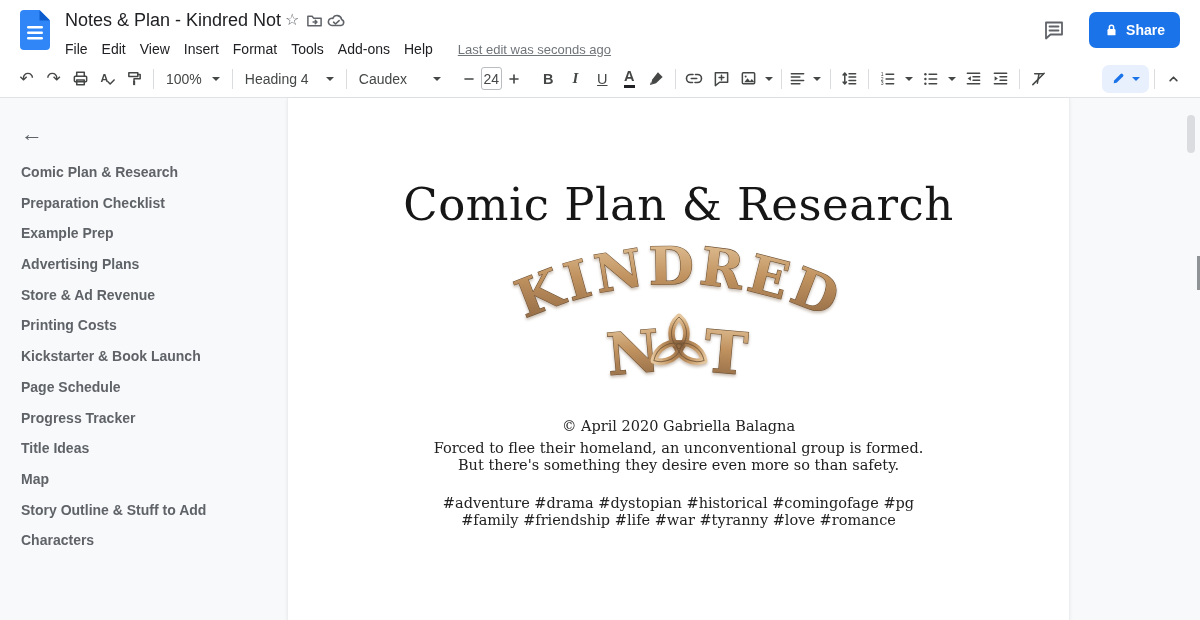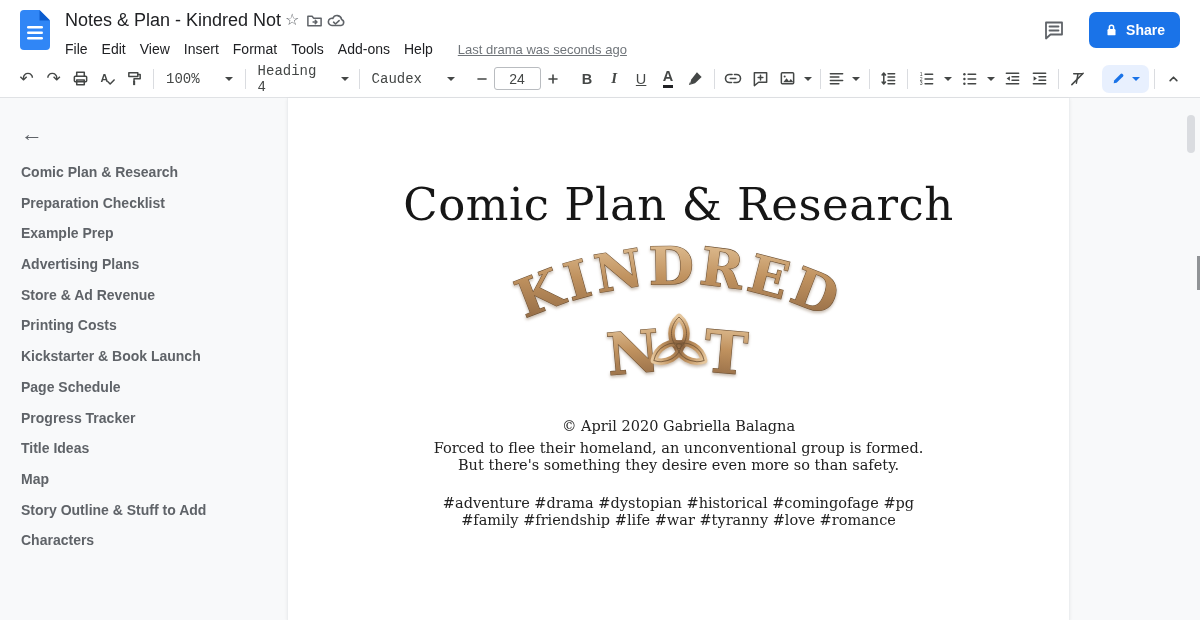--- a/index.html
+++ b/index.html
@@ -23,25 +23,25 @@
                border:none; border-radius:7px; height:36px; padding:0 15px;
                font-size:14px; font-weight:bold; font-family:inherit; cursor:pointer; }
 
   
   .toolbar { height:38px; display:flex; align-items:center; padding:0 13px;
              border-bottom:1px solid #e0e2e5; background:#fff; }
   .tb-btn { width:27px; height:27px; display:flex; align-items:center; justify-content:center;
             border-radius:4px; color:#444746; cursor:pointer; flex:0 0 auto; }
   .tb-glyph { font-size:17px; line-height:1; color:#444746; }
   .tb-sep { width:1px; height:20px; background:#dadce0; margin:0 5px; flex:0 0 auto; }
-  .tb-text { display:flex; align-items:center; gap:25px; font-size:14px; color:#444746;
-             padding:0 7px; height:27px; border-radius:4px; cursor:pointer; flex:0 0 auto;font-family:Liberation Mono, monospace; }
+  .tb-text { display:flex; align-items:center; gap:10px; font-size:14px; color:#444746;
+             padding:0 7px; height:27px; border-radius:4px; cursor:pointer; flex:0 0 auto; }
   .caret { width:0; height:0; border-left:4px solid transparent; border-right:4px solid transparent;
            border-top:4.5px solid #444746; display:inline-block; }
-  .size-box { width:47px; height:23px; border:1px solid #b9bcc0; border-radius:3px;
+  .size-box { width:21px; height:23px; border:1px solid #b9bcc0; border-radius:3px;
               display:flex; align-items:center; justify-content:center; font-size:14px;
               color:#444746; margin:0 2px; cursor:text; }
   .bi-btn { font-size:14.5px; font-weight:bold; color:#444746; }
   .it-btn { font-size:15px; font-style:italic; font-family:"Liberation Serif",serif; font-weight:bold; }
   .un-btn { font-size:14.5px; text-decoration:underline; }
   .tc-btn { font-size:14.5px; font-weight:bold; border-bottom:3px solid #202124; line-height:1.05; }
   .mode-pill { display:flex; align-items:center; gap:6px; background:#e8f0fe; border-radius:7px;
                height:28px; padding:0 9px; cursor:pointer; }
   .mode-pill .caret { border-top-color:#1a73e8; }
   .tb-right { margin-left:auto; display:flex; align-items:center; }
@@ -110,21 +110,21 @@
     </div>
     <div class="menu-row">
       <span class="menu-item">File</span>
       <span class="menu-item">Edit</span>
       <span class="menu-item">View</span>
       <span class="menu-item">Insert</span>
       <span class="menu-item">Format</span>
       <span class="menu-item">Tools</span>
       <span class="menu-item">Add-ons</span>
       <span class="menu-item">Help</span>
-      <span class="last-edit">Last drama was seconds ago</span>
+      <span class="last-edit">Last edit was seconds ago</span>
     </div>
   </div>
 
   <div class="topbar-right">
     <span class="title-ic" style="width:26px;height:26px;">
       <svg class="ic" width="22" height="22" viewBox="0 0 22 22">
         <path class="st" style="stroke-width:1.8" d="M3 3.5 h16 v12 H7.5 L3 19.5 Z"></path>
         <path class="st" style="stroke-width:1.8" d="M6.5 7.5 h9 M6.5 11.5 h9"></path>
       </svg>
     </span>

